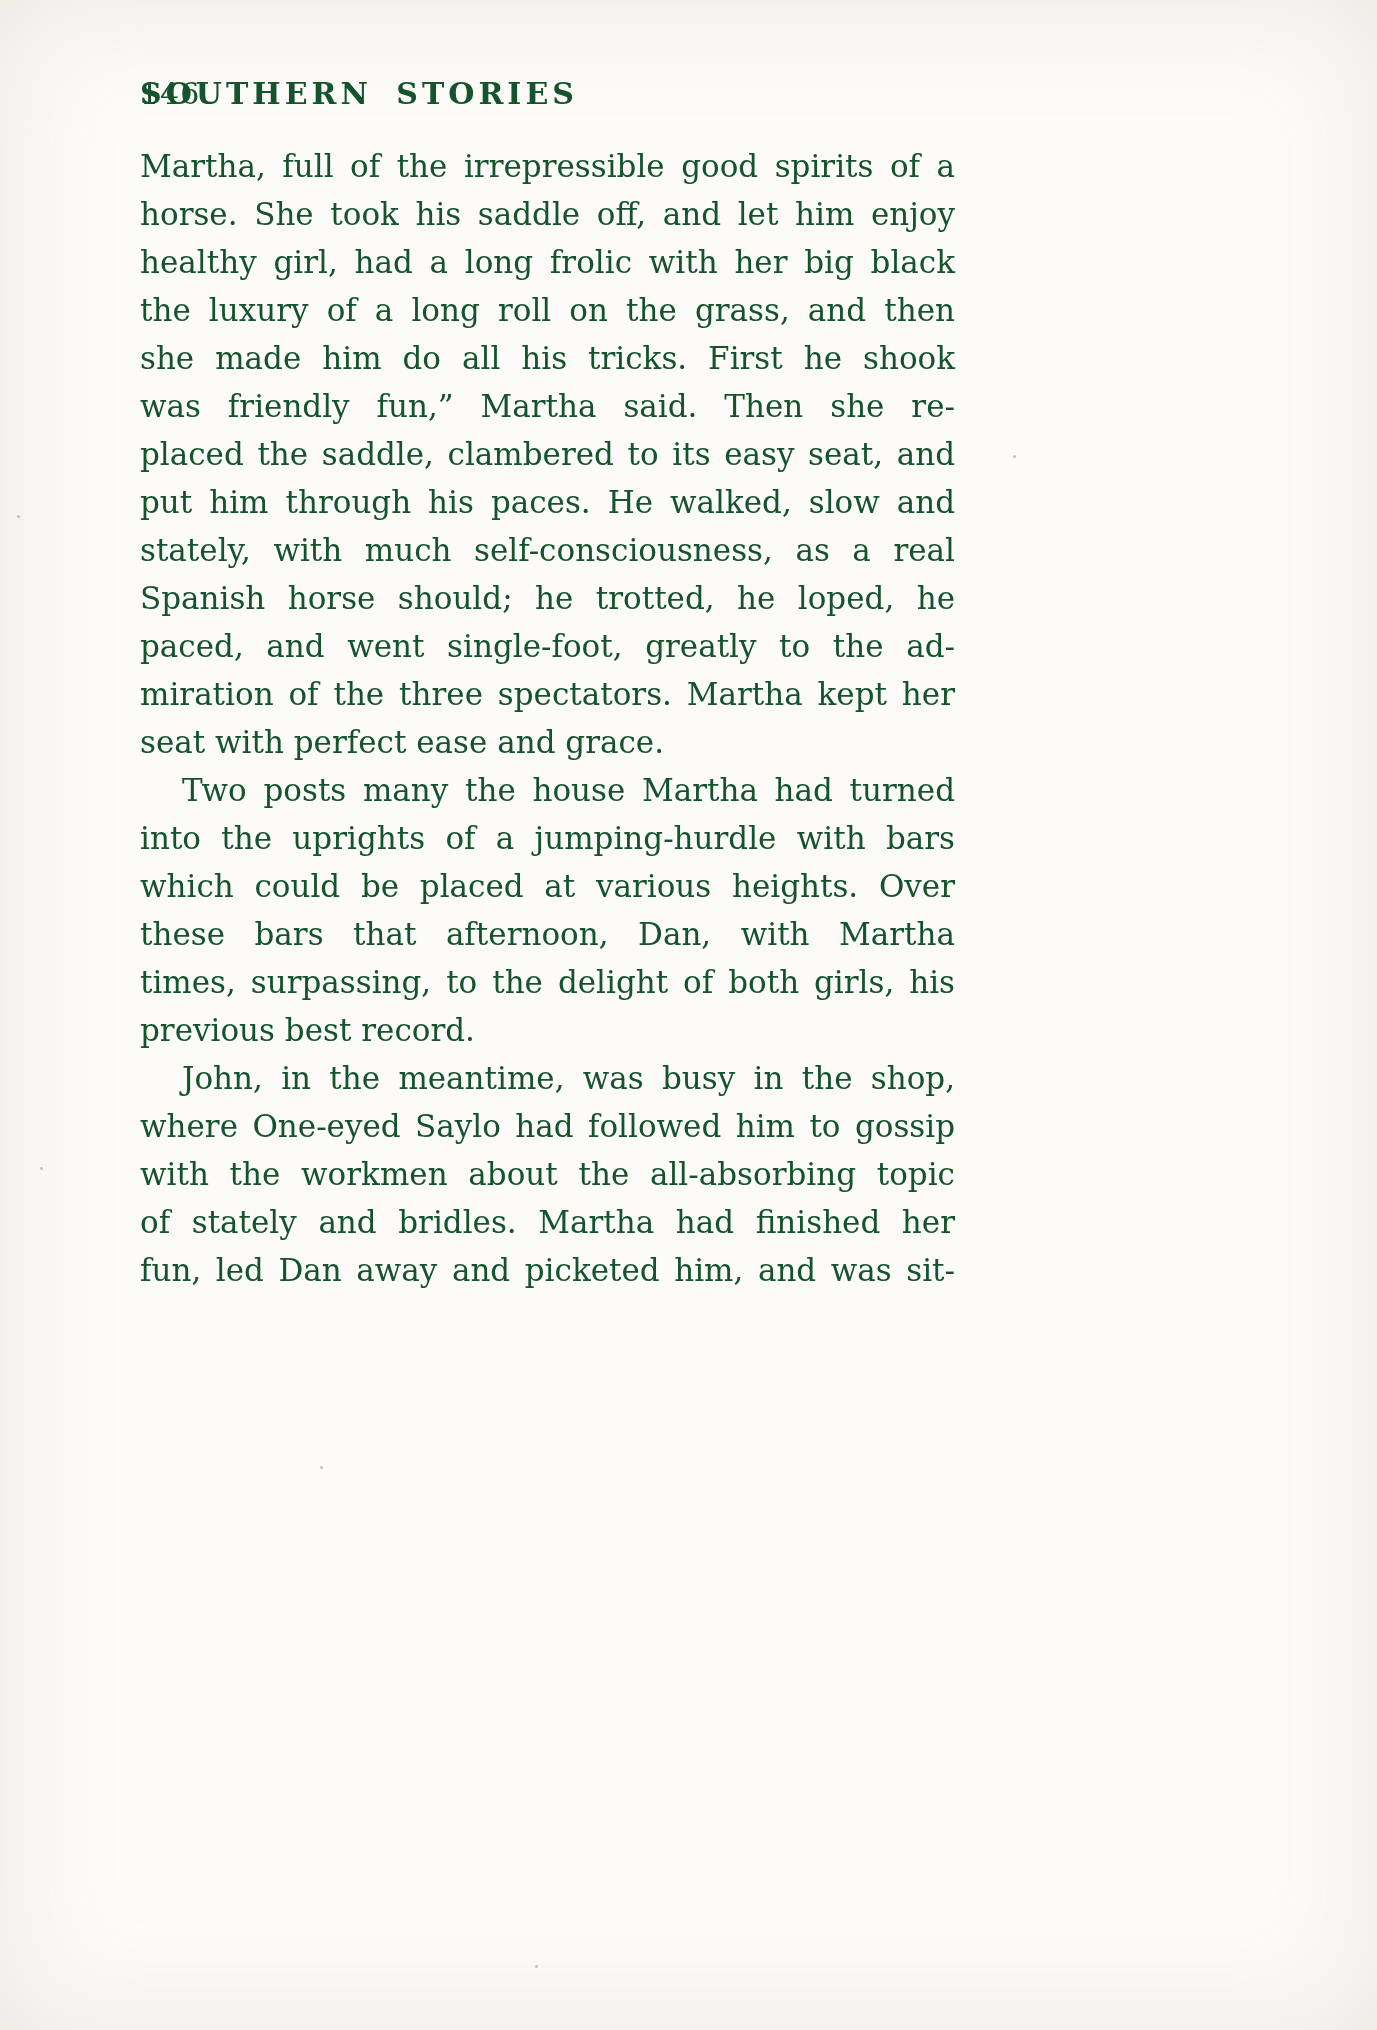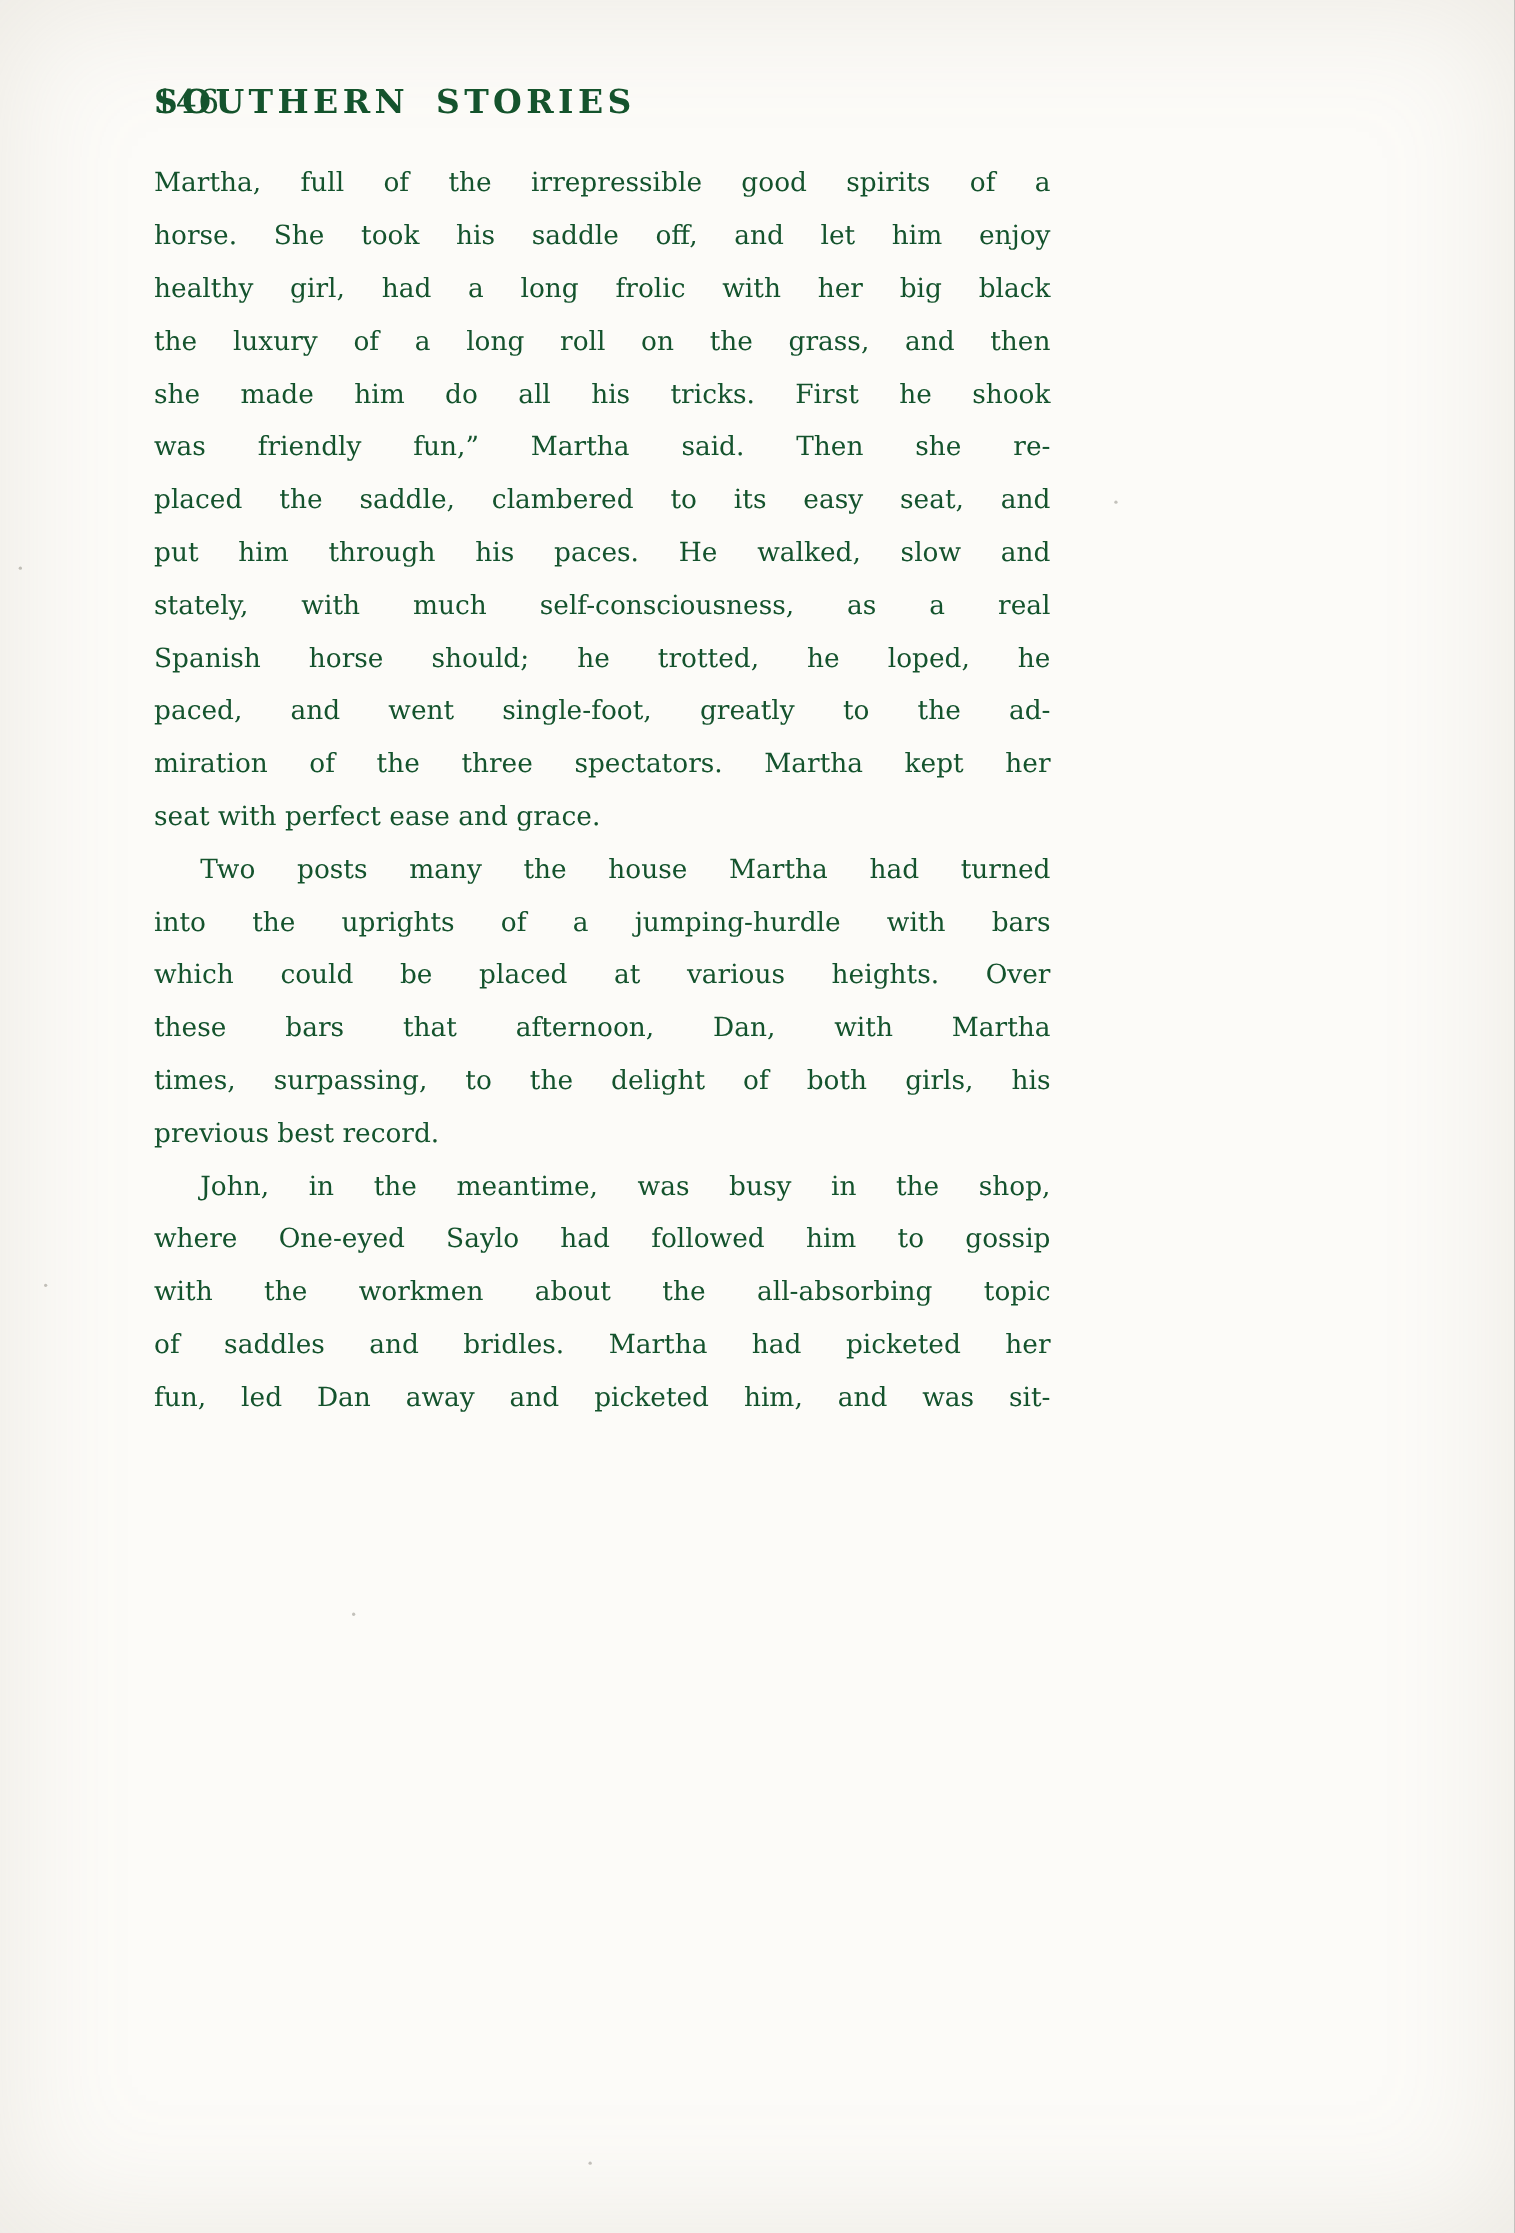--- a/index.html
+++ b/index.html
@@ -44,21 +44,21 @@
     letter-spacing: 1px;
   }
   .head-title {
     display: block;
     letter-spacing: 4px;
     word-spacing: 10px;
     font-weight: bold;
   }
   .body-text {
     margin-top: 26px;
-    font-size: 24px;
+    font-size: 31px;
   }
   .paragraph { margin: 0; }
   .line {
     line-height: 48px;
     text-align: justify;
     text-align-last: justify;
     white-space: normal;
   }
   .line.indent { text-indent: 42px; }
   .line.last {
@@ -100,21 +100,21 @@
           <div class="line">into the uprights of a jumping-hurdle with bars</div>
           <div class="line">which could be placed at various heights. Over</div>
           <div class="line">these bars that afternoon, Dan, with Martha</div>
           <div class="line">times, surpassing, to the delight of both girls, his</div>
           <div class="line last">previous best record.</div>
         </div>
         <div class="paragraph">
           <div class="line indent">John, in the meantime, was busy in the shop,</div>
           <div class="line">where One-eyed Saylo had followed him to gossip</div>
           <div class="line">with the workmen about the all-absorbing topic</div>
-          <div class="line">of saddles and bridles. Martha had picketed her</div>
+          <div class="line">of stately and bridles. Martha had finished her</div>
           <div class="line">fun, led Dan away and picketed him, and was sit-</div>
         </div>
       </div>
   </div>
 
   <div class="speck" style="left:1013px; top:455px;  width:3px; height:3px;"></div>
   <div class="speck" style="left:17px;  top:515px;  width:3px; height:3px;"></div>
   <div class="speck" style="left:40px;  top:1167px; width:3px; height:3px;"></div>
   <div class="speck" style="left:320px; top:1466px; width:3px; height:3px;"></div>
   <div class="speck" style="left:535px; top:1965px; width:3px; height:3px;"></div>

